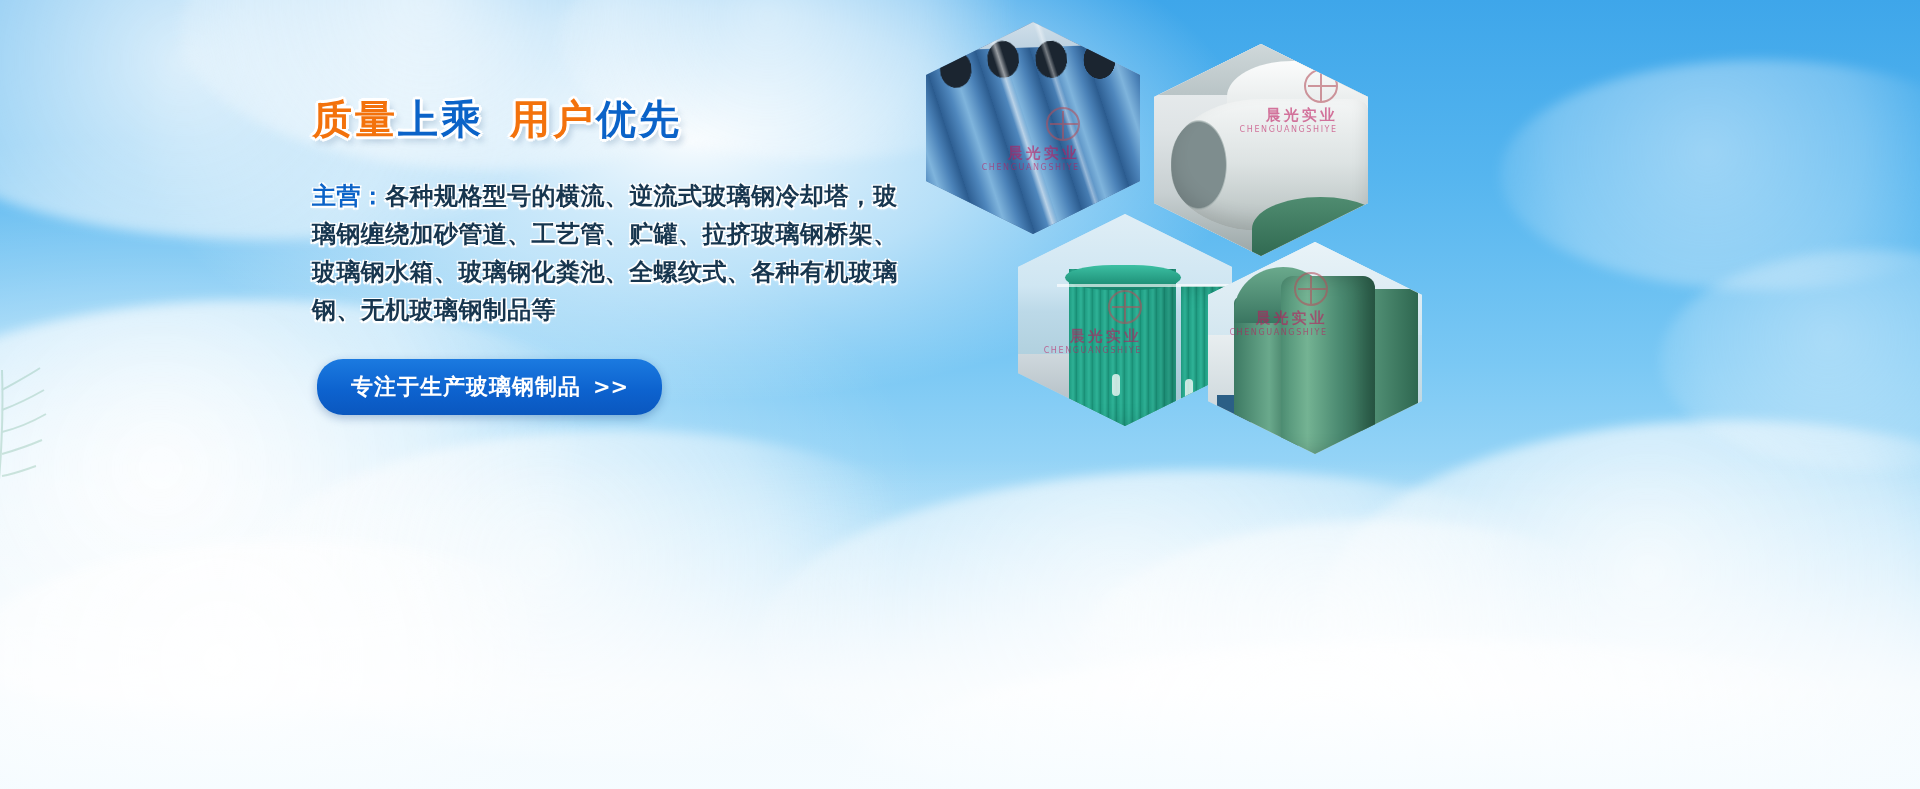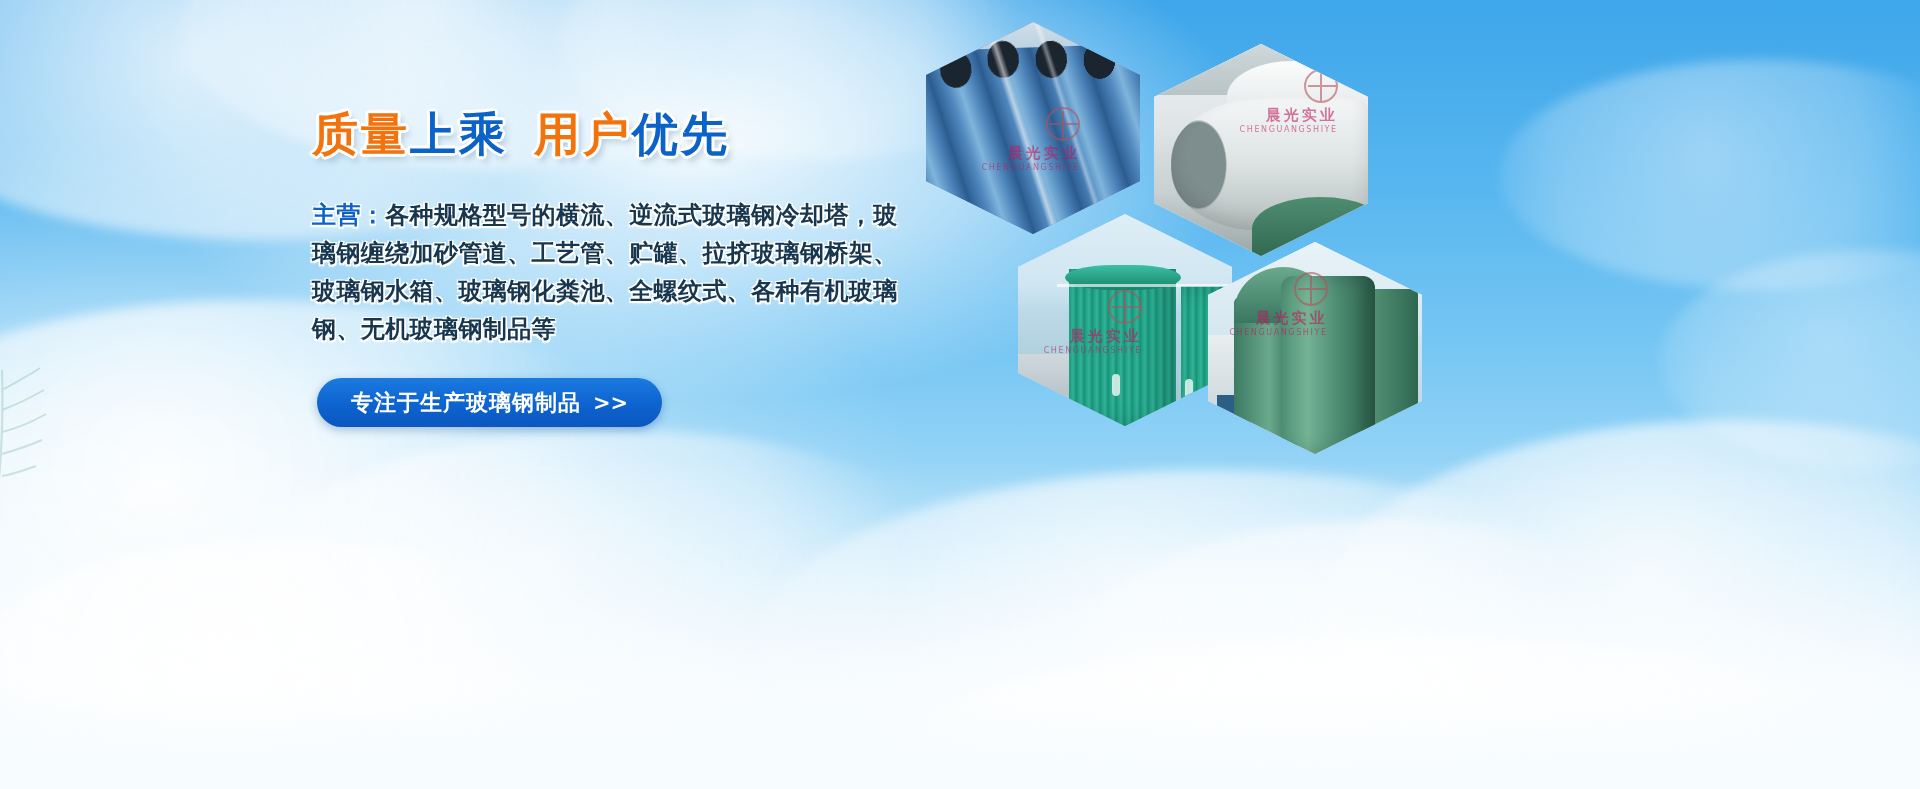--- a/index.html
+++ b/index.html
@@ -51,33 +51,32 @@
   
   .frond {
     position:absolute; left:-10px; top:330px; width:70px; height:200px;
     opacity:.35; pointer-events:none;
   }
 
   
   .copy { position:absolute; left:312px; top:96px; width:620px; }
 
   .headline {
-    font-size:46px;
+    font-size:40px;
     font-weight:700;
     letter-spacing:3px;
     line-height:1.18;
     white-space:nowrap;
     font-family:Liberation Serif, serif;
     text-shadow:
       -2px -2px 0 #ffffff,  2px -2px 0 #ffffff,
       -2px  2px 0 #ffffff,  2px  2px 0 #ffffff,
       -3px  0   0 #ffffff,  3px  0   0 #ffffff,
        0   -3px 0 #ffffff,  0    3px 0 #ffffff,
        4px  5px 6px rgba(20,70,120,0.30);
-    margin-top: 12px;
   }
   .hl-a { color:#f3720c; }
   .hl-b { color:#0b63c8; }
   .hl-gap { display:inline-block; width:26px; }
 
   .lede {
     margin-top:34px;
     width:590px;
     font-size:24px;
     line-height:38px;
@@ -91,21 +90,21 @@
        0 2px 3px rgba(255,255,255,0.9);
   }
   .lede .tag { color:#0b63c8; }
 
   .cta {
     display:inline-flex;
     align-items:center;
     justify-content:center;
     margin-top:30px;
     margin-left:5px;
-    height:49px;
+    height:56px;
     padding:0 34px;
     border-radius:26px;
     background:linear-gradient(180deg,#1b7ae0 0%, #0d63cf 55%, #0a57bf 100%);
     color:#ffffff;
     font-size:22px;
     font-weight:700;
     letter-spacing:1px;
     white-space:nowrap;
     border:none;
     cursor:pointer;

